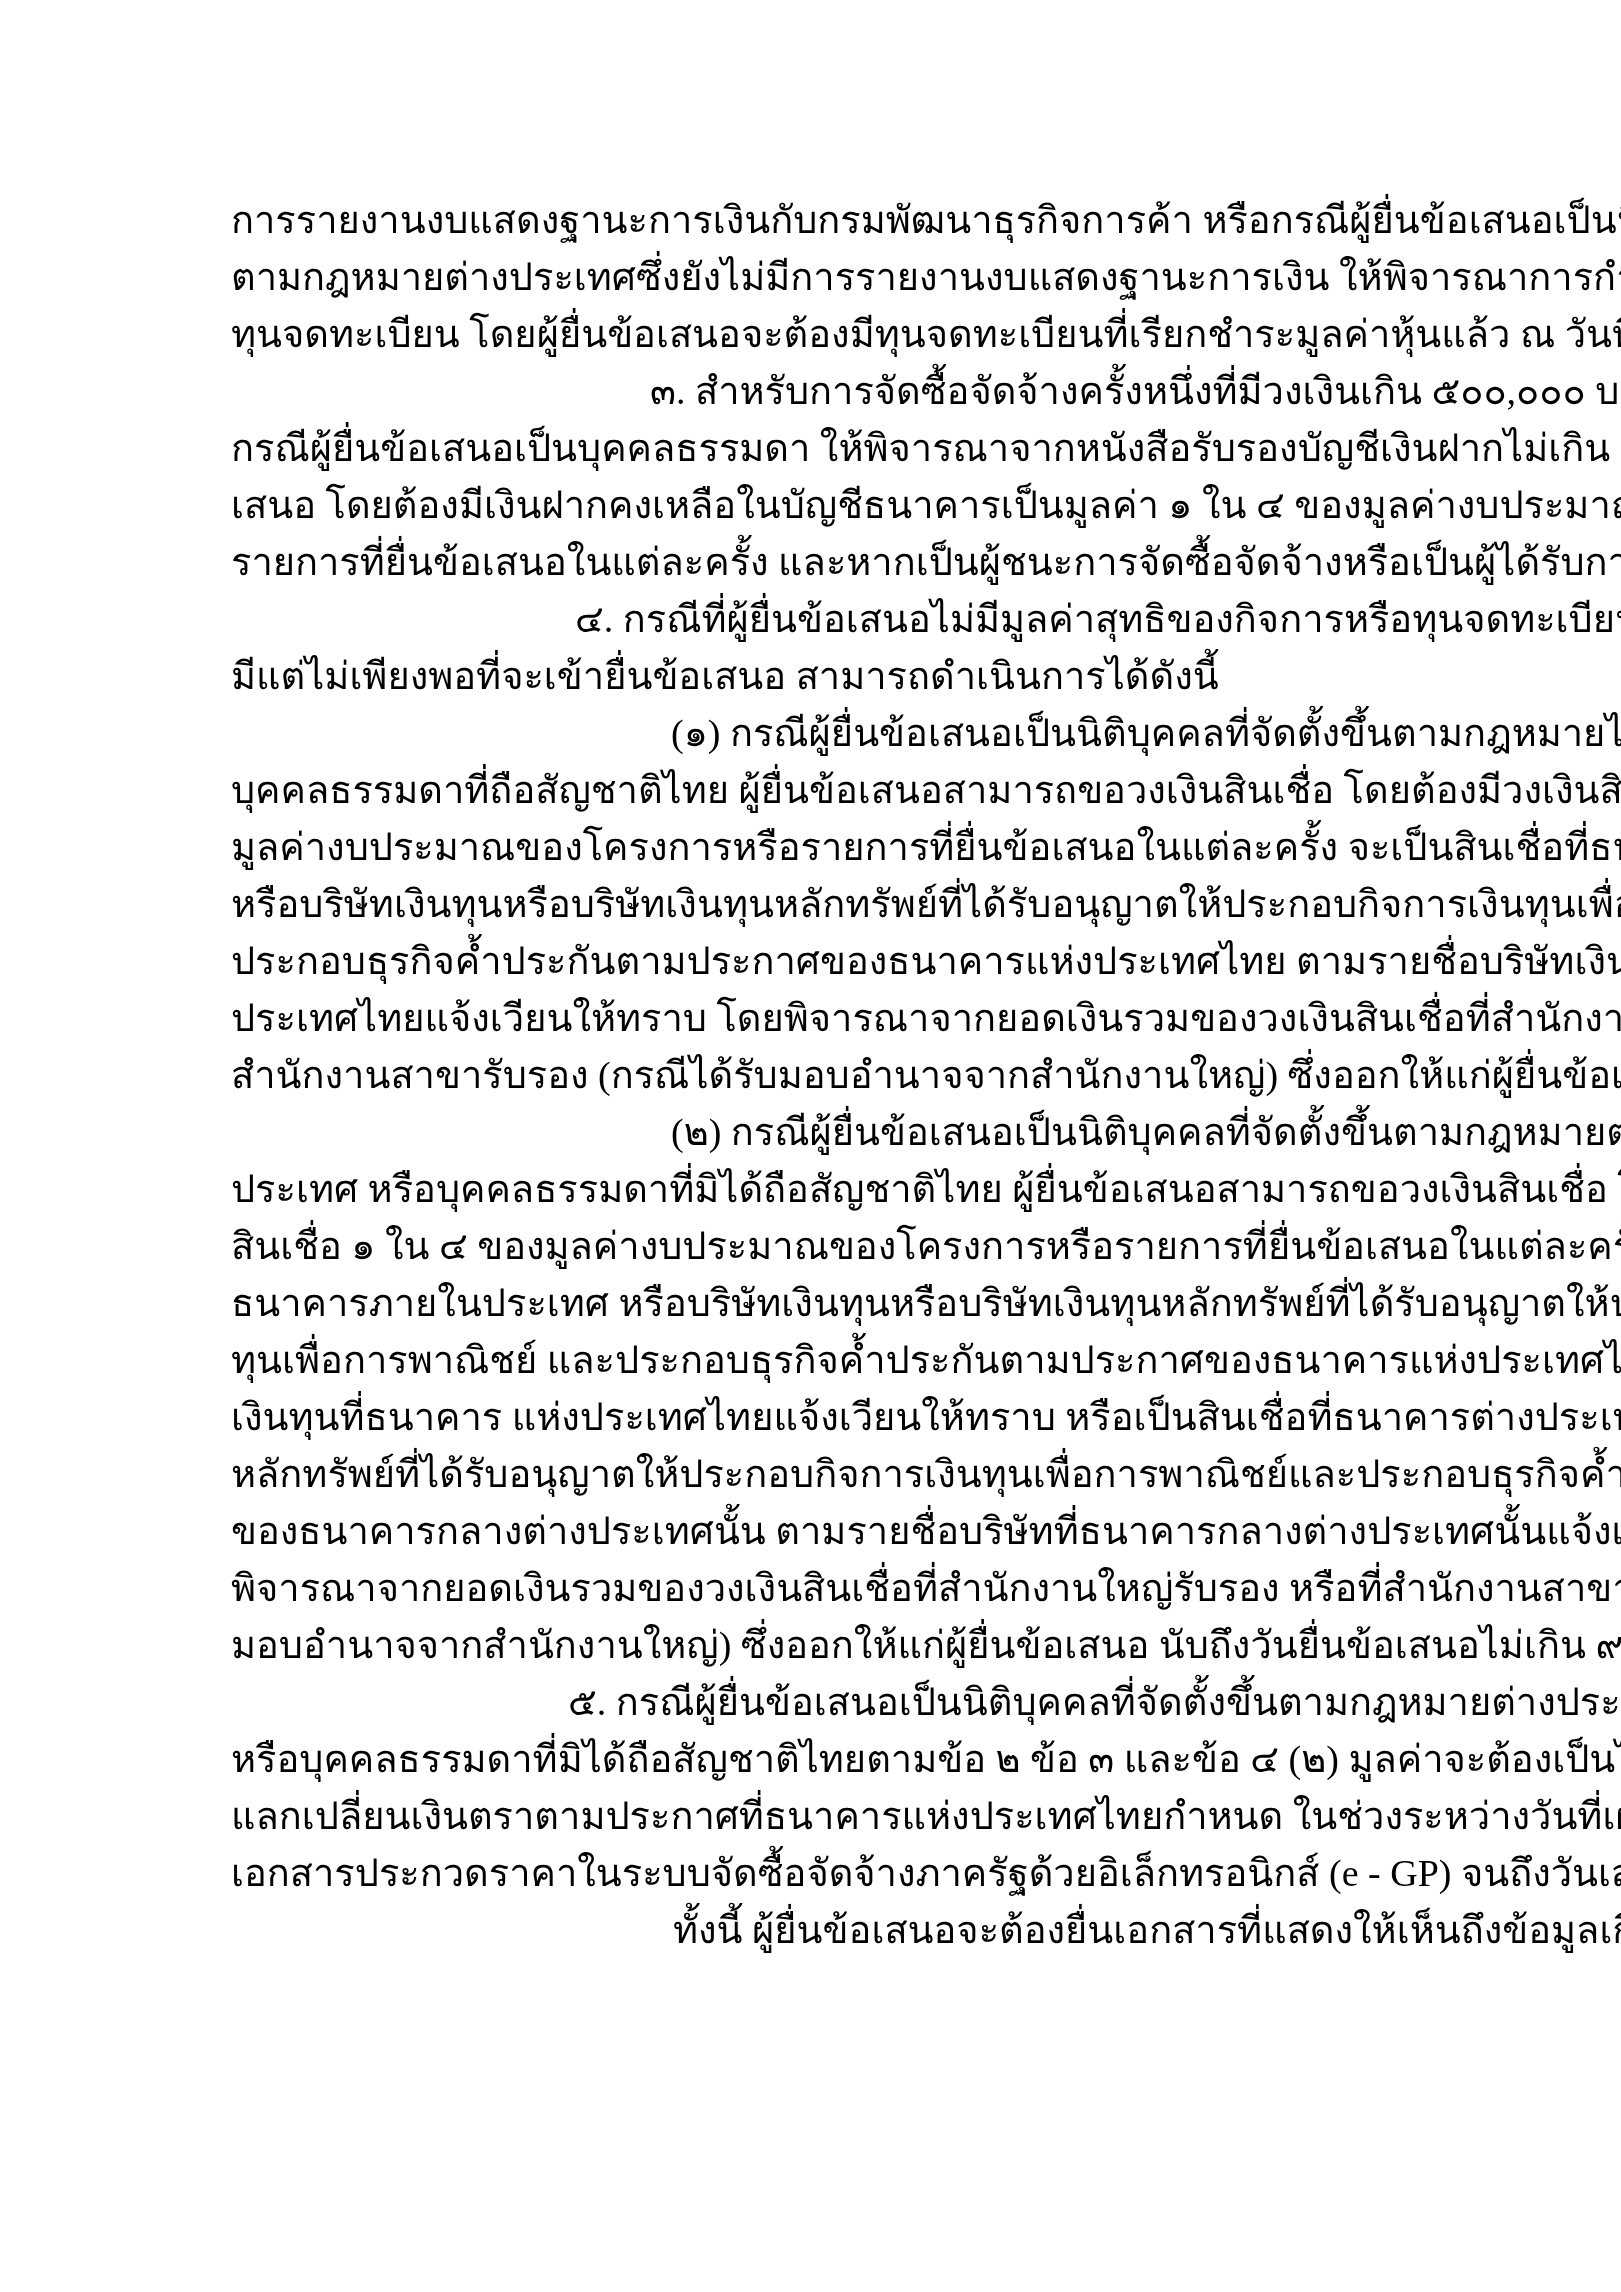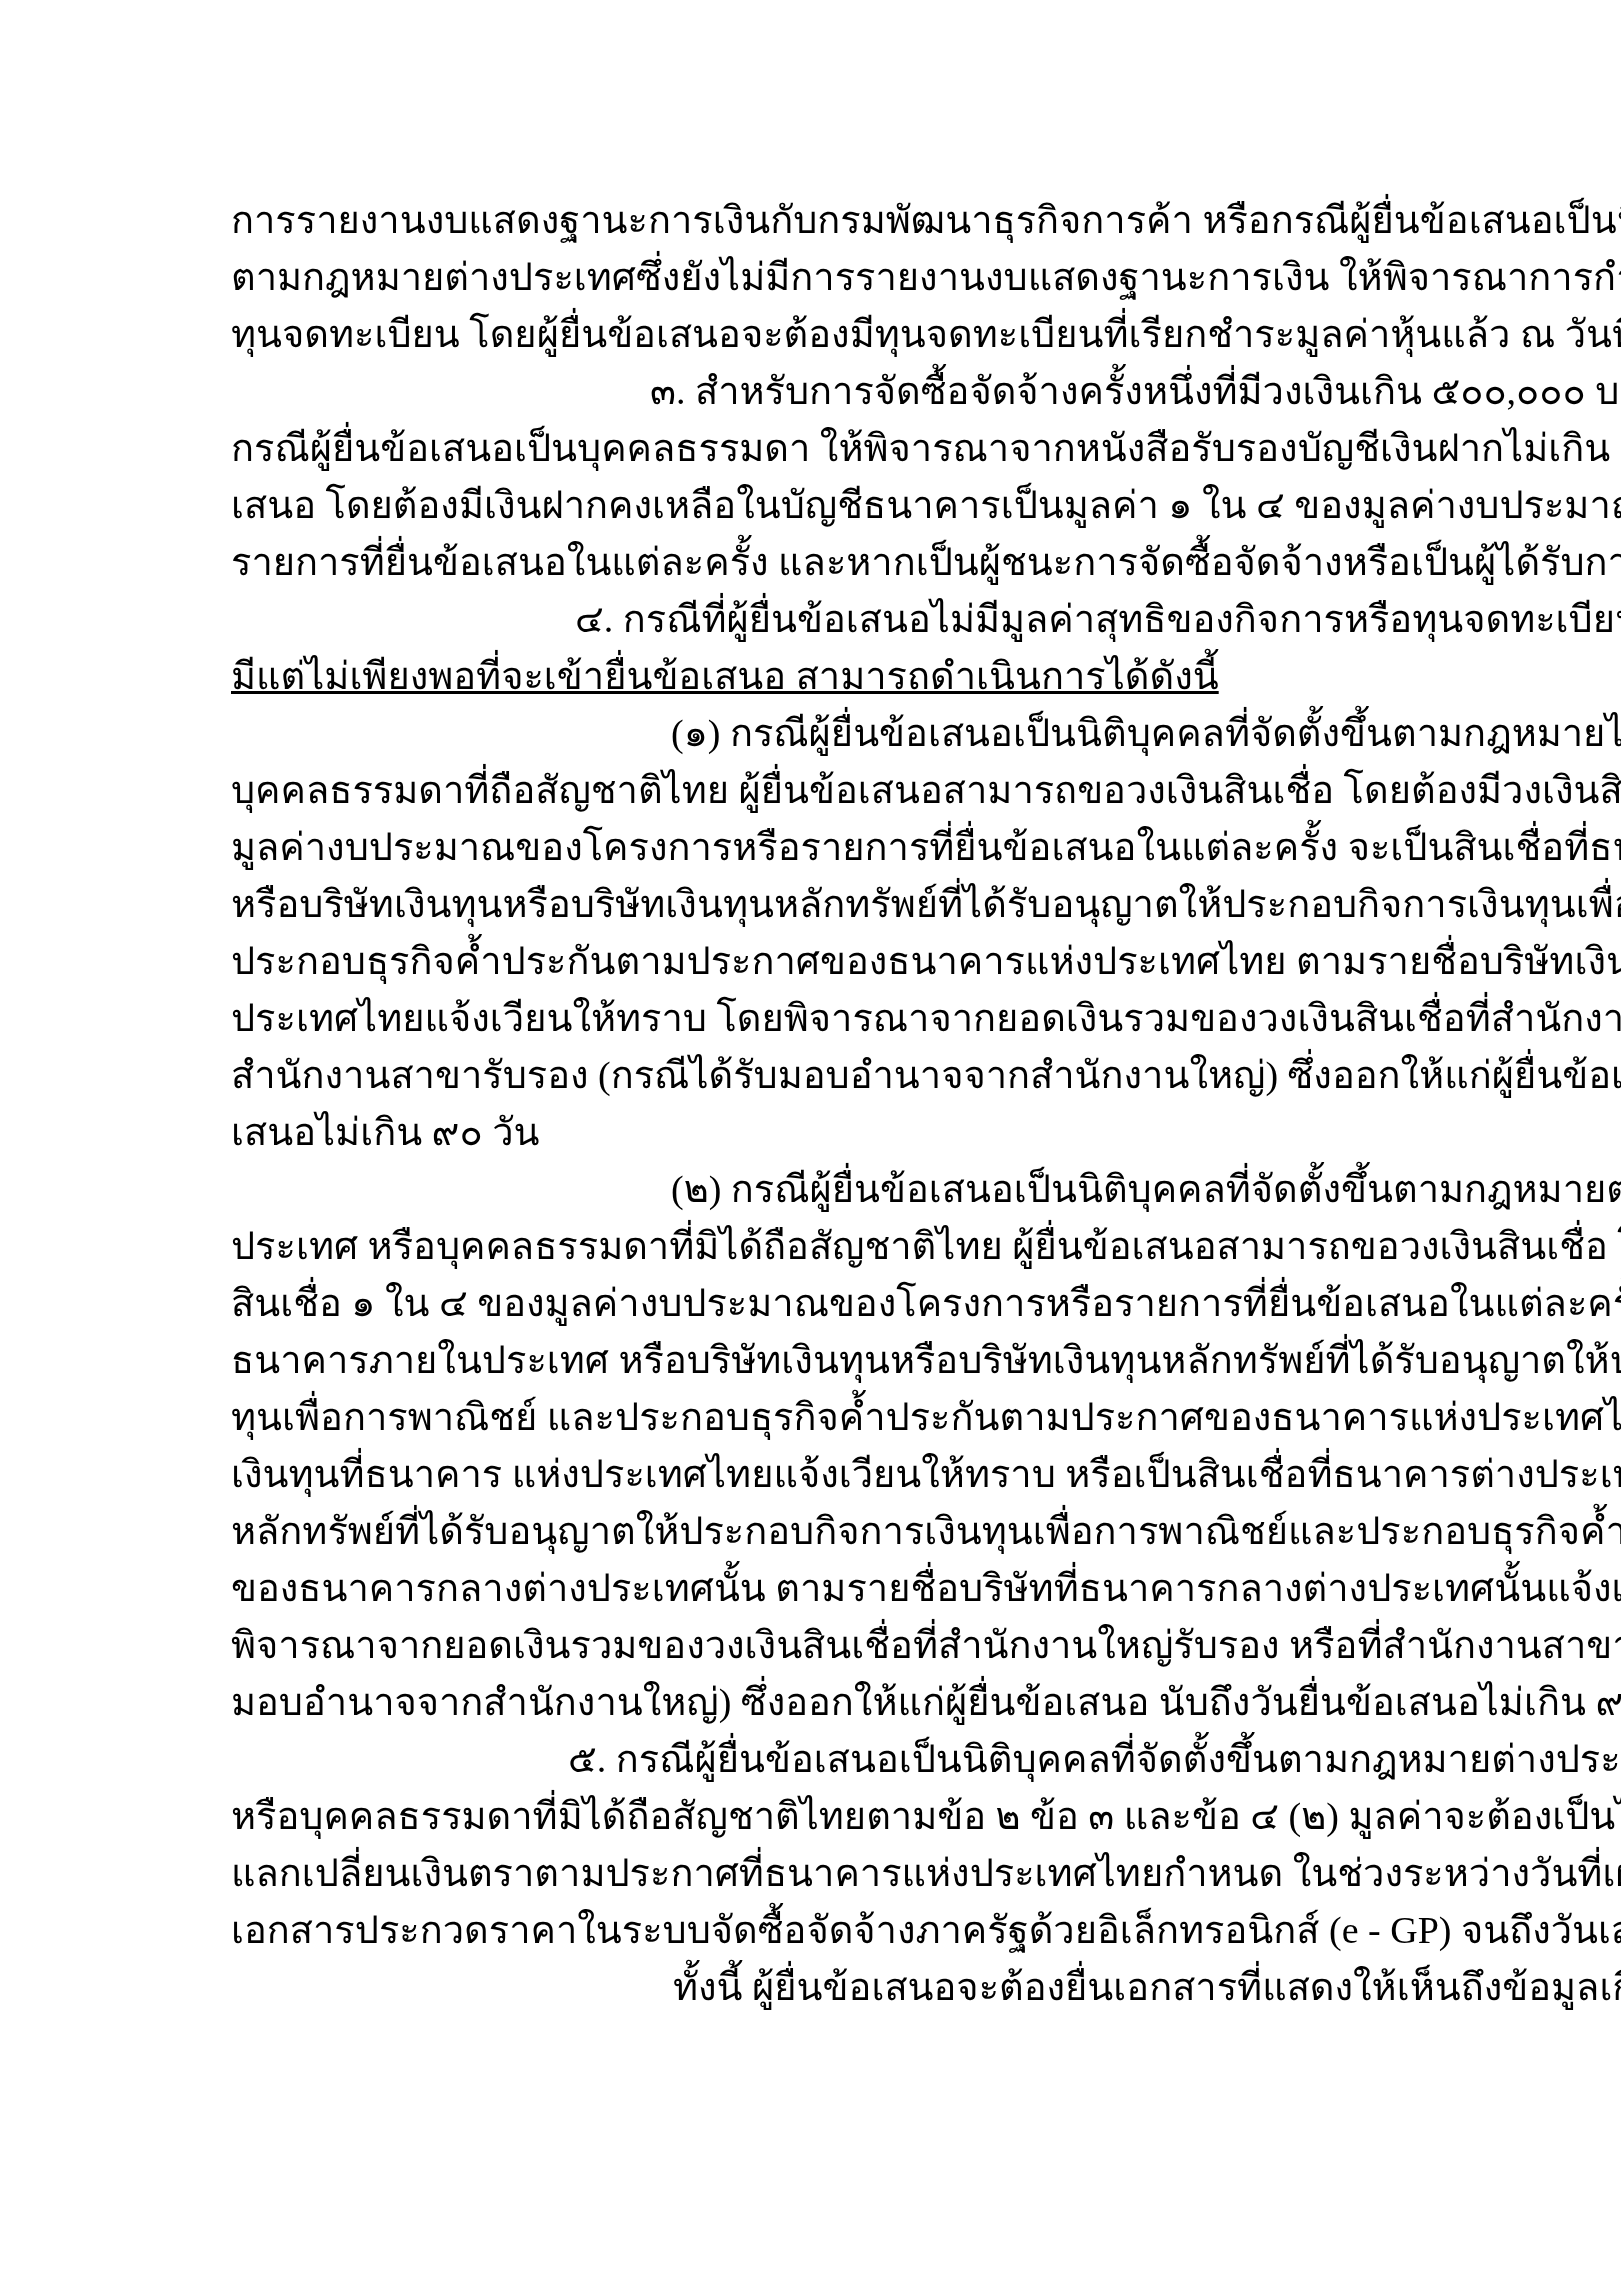--- a/index.html
+++ b/index.html
@@ -37,29 +37,28 @@
 <div class="page">
   <div class="doc-body" style="color: rgb(0, 0, 0);">
       <div class="text-line" style="padding-left: 0px;">การรายงานงบแสดงฐานะการเงินกับกรมพัฒนาธุรกิจการค้า หรือกรณีผู้ยื่นข้อเสนอเป็นนิติบุคคลที่จัดตั้งขึ้น</div>
       <div class="text-line" style="padding-left: 0px;">ตามกฎหมายต่างประเทศซึ่งยังไม่มีการรายงานงบแสดงฐานะการเงิน ให้พิจารณาการกำหนดมูลค่าของ</div>
       <div class="text-line" style="padding-left: 0px;">ทุนจดทะเบียน โดยผู้ยื่นข้อเสนอจะต้องมีทุนจดทะเบียนที่เรียกชำระมูลค่าหุ้นแล้ว ณ วันที่ยื่นข้อเสนอ</div>
       <div class="text-line" style="padding-left: 419px;">๓. สำหรับการจัดซื้อจัดจ้างครั้งหนึ่งที่มีวงเงินเกิน ๕๐๐,๐๐๐ บาทขึ้นไป</div>
       <div class="text-line" style="padding-left: 0px;">กรณีผู้ยื่นข้อเสนอเป็นบุคคลธรรมดา ให้พิจารณาจากหนังสือรับรองบัญชีเงินฝากไม่เกิน ๙๐ วัน ก่อนวันยื่นข้อ</div>
       <div class="text-line" style="padding-left: 0px;">เสนอ โดยต้องมีเงินฝากคงเหลือในบัญชีธนาคารเป็นมูลค่า ๑ ใน ๔ ของมูลค่างบประมาณของโครงการหรือ</div>
       <div class="text-line" style="padding-left: 0px;">รายการที่ยื่นข้อเสนอในแต่ละครั้ง และหากเป็นผู้ชนะการจัดซื้อจัดจ้างหรือเป็นผู้ได้รับการคัดเลือกจะต้อง</div>
       <div class="text-line" style="padding-left: 344px;">๔. กรณีที่ผู้ยื่นข้อเสนอไม่มีมูลค่าสุทธิของกิจการหรือทุนจดทะเบียน หรือ</div>
-      <div class="text-line" style="padding-left: 0px; text-decoration: underline;">มีแต่ไม่เพียงพอที่จะเข้ายื่นข้อเสนอ สามารถดำเนินการได้ดังนี้</div>
+      <div class="text-line" style="padding-left: 0px;">มีแต่ไม่เพียงพอที่จะเข้ายื่นข้อเสนอ สามารถดำเนินการได้ดังนี้</div>
       <div class="text-line" style="padding-left: 440px;">(๑) กรณีผู้ยื่นข้อเสนอเป็นนิติบุคคลที่จัดตั้งขึ้นตามกฎหมายไทย หรือ</div>
       <div class="text-line" style="padding-left: 0px;">บุคคลธรรมดาที่ถือสัญชาติไทย ผู้ยื่นข้อเสนอสามารถขอวงเงินสินเชื่อ โดยต้องมีวงเงินสินเชื่อ ๑ ใน ๔ ของ</div>
       <div class="text-line" style="padding-left: 0px;">มูลค่างบประมาณของโครงการหรือรายการที่ยื่นข้อเสนอในแต่ละครั้ง จะเป็นสินเชื่อที่ธนาคารภายในประเทศ</div>
       <div class="text-line" style="padding-left: 0px;">หรือบริษัทเงินทุนหรือบริษัทเงินทุนหลักทรัพย์ที่ได้รับอนุญาตให้ประกอบกิจการเงินทุนเพื่อการพาณิชย์และ</div>
       <div class="text-line" style="padding-left: 0px;">ประกอบธุรกิจค้ำประกันตามประกาศของธนาคารแห่งประเทศไทย ตามรายชื่อบริษัทเงินทุนที่ธนาคารแห่ง</div>
       <div class="text-line" style="padding-left: 0px;">ประเทศไทยแจ้งเวียนให้ทราบ โดยพิจารณาจากยอดเงินรวมของวงเงินสินเชื่อที่สำนักงานใหญ่รับรอง หรือที่</div>
       <div class="text-line" style="padding-left: 0px;">สำนักงานสาขารับรอง (กรณีได้รับมอบอำนาจจากสำนักงานใหญ่) ซึ่งออกให้แก่ผู้ยื่นข้อเสนอ นับถึงวันยื่นข้อ</div>
-      <div class="text-line" style="padding-left: 0px;">เสนอไม่เกิน ๙๐ วัน</div>
       <div class="text-line" style="padding-left: 440px;">(๒) กรณีผู้ยื่นข้อเสนอเป็นนิติบุคคลที่จัดตั้งขึ้นตามกฎหมายต่าง</div>
       <div class="text-line" style="padding-left: 0px;">ประเทศ หรือบุคคลธรรมดาที่มิได้ถือสัญชาติไทย ผู้ยื่นข้อเสนอสามารถขอวงเงินสินเชื่อ โดยต้องมีวงเงิน</div>
       <div class="text-line" style="padding-left: 0px;">สินเชื่อ ๑ ใน ๔ ของมูลค่างบประมาณของโครงการหรือรายการที่ยื่นข้อเสนอในแต่ละครั้ง จะเป็นสินเชื่อที่</div>
       <div class="text-line" style="padding-left: 0px;">ธนาคารภายในประเทศ หรือบริษัทเงินทุนหรือบริษัทเงินทุนหลักทรัพย์ที่ได้รับอนุญาตให้ประกอบกิจการเงิน</div>
       <div class="text-line" style="padding-left: 0px;">ทุนเพื่อการพาณิชย์ และประกอบธุรกิจค้ำประกันตามประกาศของธนาคารแห่งประเทศไทย ตามรายชื่อบริษัท</div>
       <div class="text-line" style="padding-left: 0px;">เงินทุนที่ธนาคาร แห่งประเทศไทยแจ้งเวียนให้ทราบ หรือเป็นสินเชื่อที่ธนาคารต่างประเทศหรือบริษัทเงินทุน</div>
       <div class="text-line" style="padding-left: 0px;">หลักทรัพย์ที่ได้รับอนุญาตให้ประกอบกิจการเงินทุนเพื่อการพาณิชย์และประกอบธุรกิจค้ำประกันตามประกาศ</div>
       <div class="text-line" style="padding-left: 0px;">ของธนาคารกลางต่างประเทศนั้น ตามรายชื่อบริษัทที่ธนาคารกลางต่างประเทศนั้นแจ้งเวียนให้ทราบ โดย</div>
       <div class="text-line" style="padding-left: 0px;">พิจารณาจากยอดเงินรวมของวงเงินสินเชื่อที่สำนักงานใหญ่รับรอง หรือที่สำนักงานสาขารับรอง (กรณีได้รับ</div>
       <div class="text-line" style="padding-left: 0px;">มอบอำนาจจากสำนักงานใหญ่) ซึ่งออกให้แก่ผู้ยื่นข้อเสนอ นับถึงวันยื่นข้อเสนอไม่เกิน ๙๐ วัน</div>

